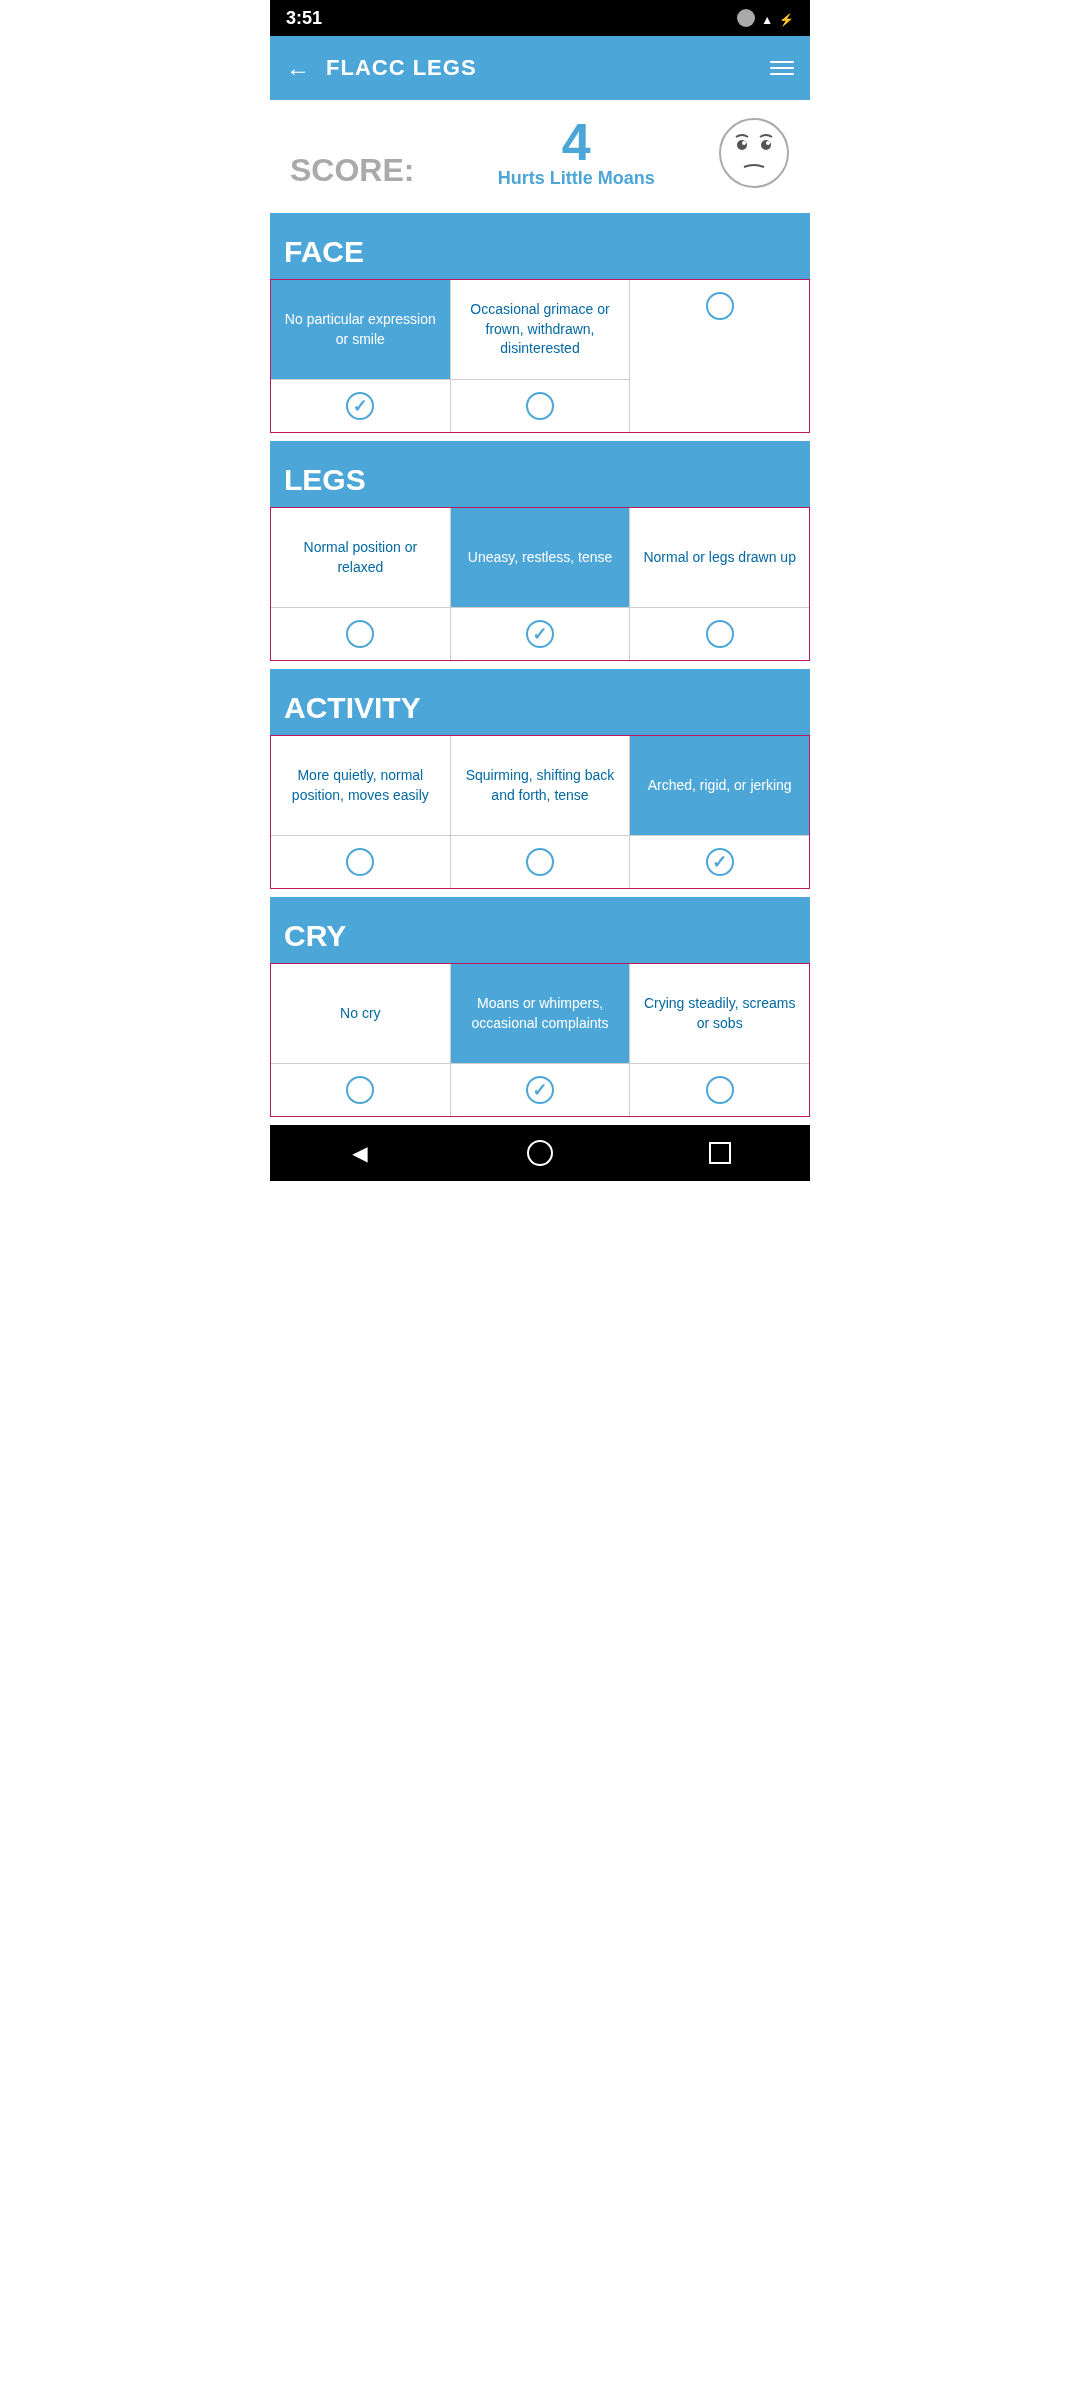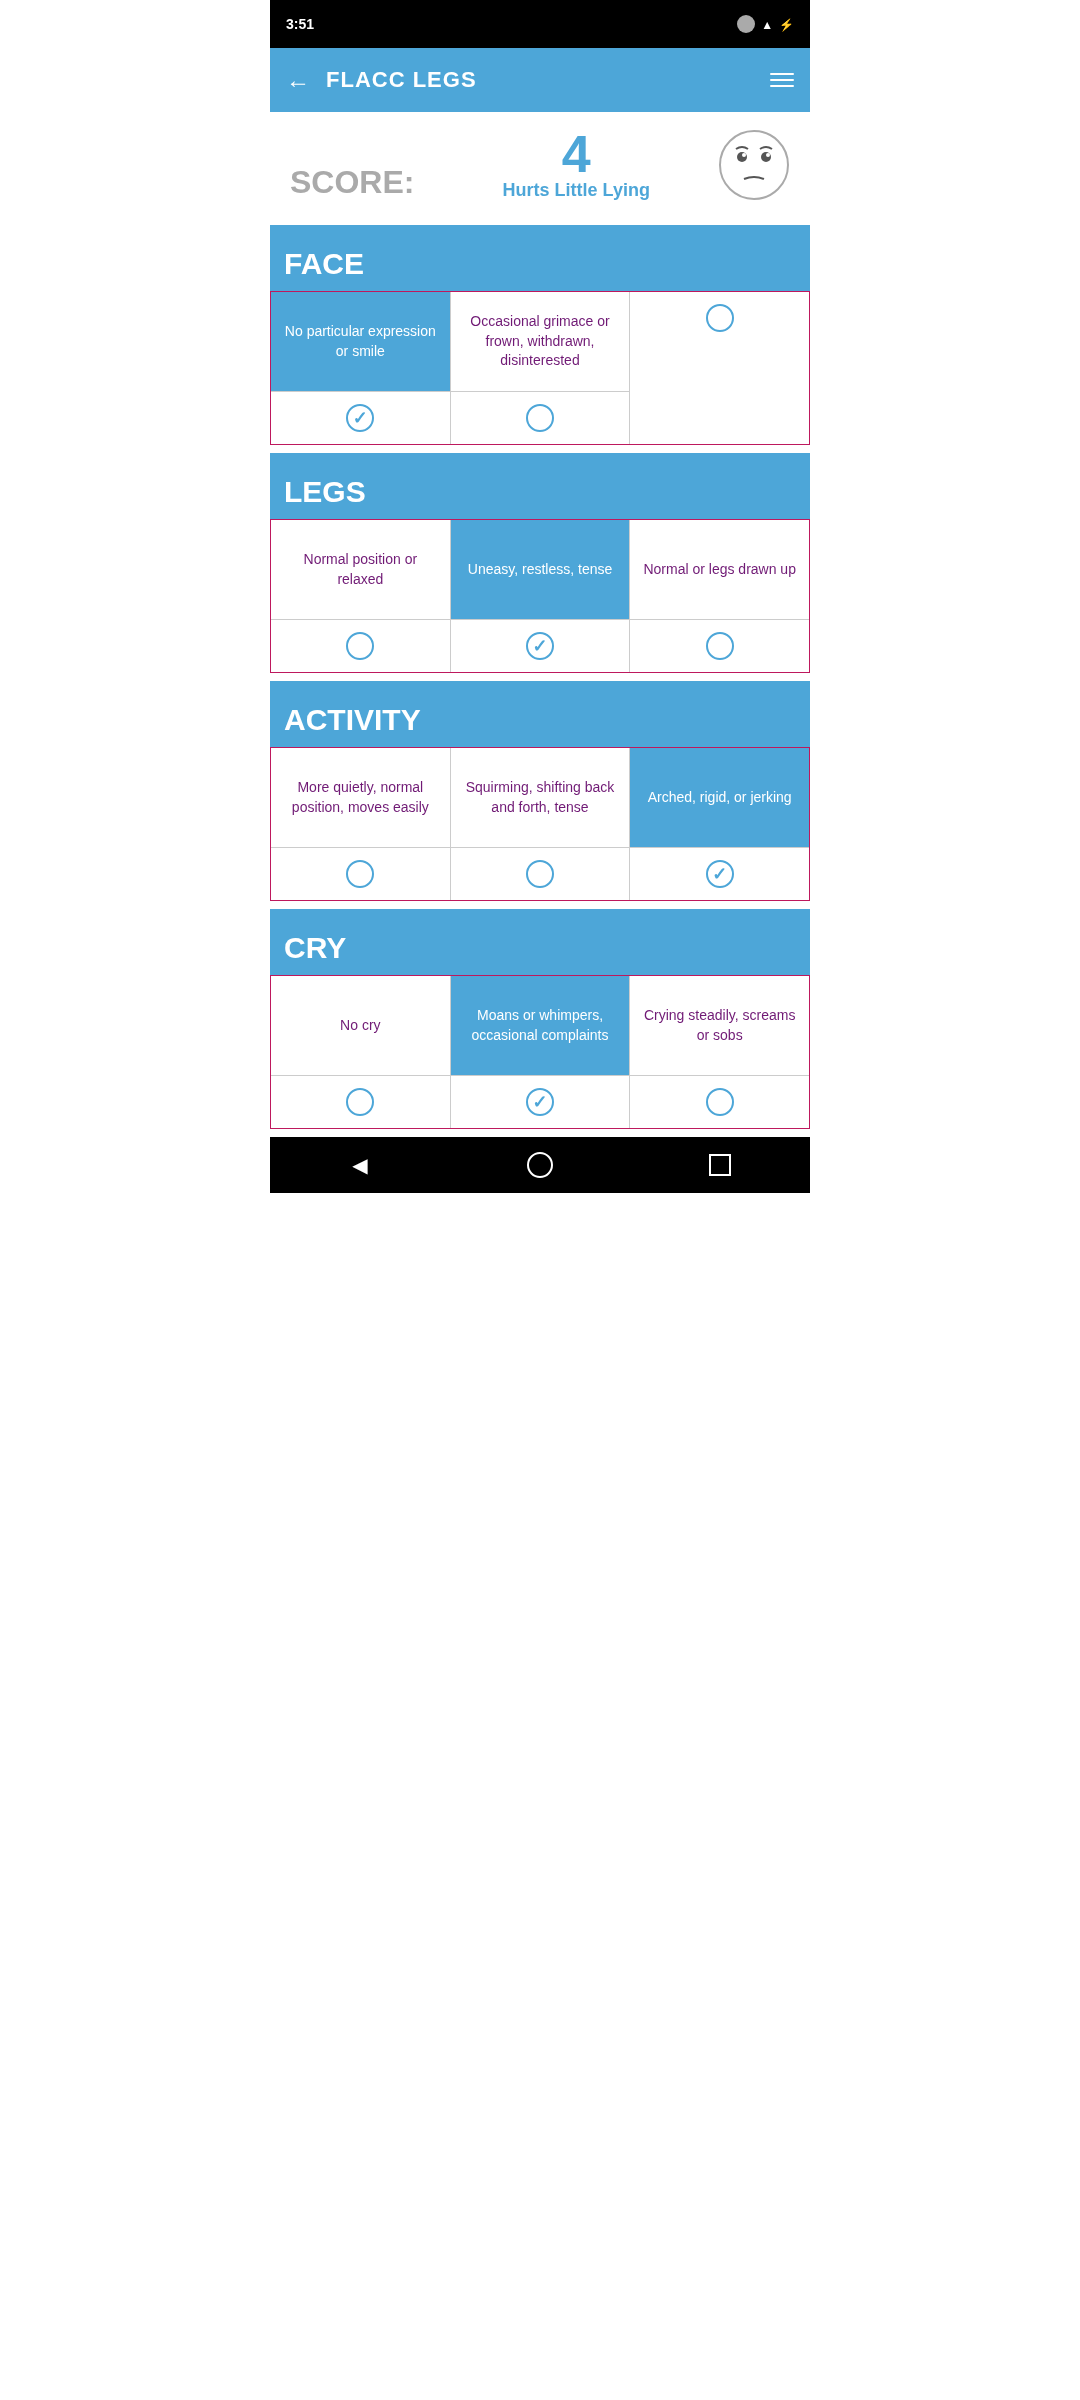--- a/index.html
+++ b/index.html
@@ -15,23 +15,23 @@
     }
 
     
     .status-bar {
       background: #000;
       color: #fff;
       display: flex;
       justify-content: space-between;
       align-items: center;
       padding: 6px 16px;
-      font-size: 14px;
-      font-weight: bold;
-      height: 48px;
+      font-size: 18px;
+      font-weight: bold;
+      height: 36px;
       gap: 42px;
     }
     .status-bar .status-icons {
       display: flex;
       align-items: center;
       gap: 6px;
     }
     .status-bar .wifi-icon::before { content: '▲'; font-size: 12px; }
     .status-bar .battery-icon::before { content: '⚡'; font-size: 12px; }
     .status-bar .circle-icon {
@@ -144,21 +144,21 @@
       justify-content: center;
       min-height: 100px;
       border-bottom: 1px solid #ccc;
     }
     .option-text-area.selected {
       background: #4da6d8;
     }
     .option-text {
       text-align: center;
       font-size: 14px;
-      color: #701a75;
+      color: #0369a1;
       line-height: 1.4;
     }
     .option-text-area.selected .option-text {
       color: #fff;
     }
     .option-check-area {
       padding: 10px;
       display: flex;
       align-items: center;
       justify-content: center;
@@ -239,21 +239,21 @@
     <span></span>
     <span></span>
     <span></span>
   </div>
 </div>
 
 <div class="score-section">
   <div class="score-label">SCORE:</div>
   <div class="score-value-area">
     <div class="score-number">4</div>
-    <div class="score-desc">Hurts Little Lying</div>
+    <div class="score-desc">Hurts Little Moans</div>
   </div>
   <svg class="face-icon" viewBox="0 0 72 72" xmlns="http://www.w3.org/2000/svg">
     <circle cx="36" cy="36" r="34" fill="none" stroke="#aaa" stroke-width="2"></circle>
 
     <circle cx="24" cy="28" r="5" fill="#555"></circle>
     <circle cx="48" cy="28" r="5" fill="#555"></circle>
 
     <circle cx="26" cy="26" r="2" fill="#fff"></circle>
     <circle cx="50" cy="26" r="2" fill="#fff"></circle>
 

